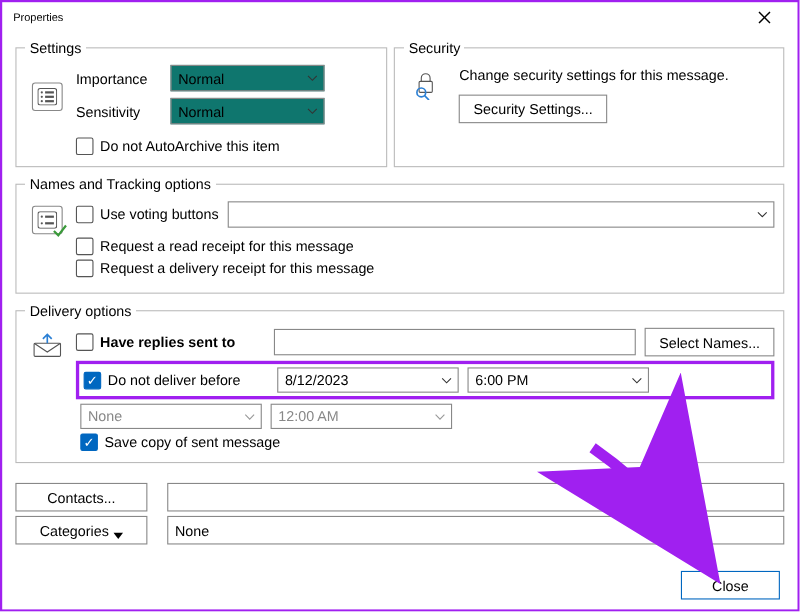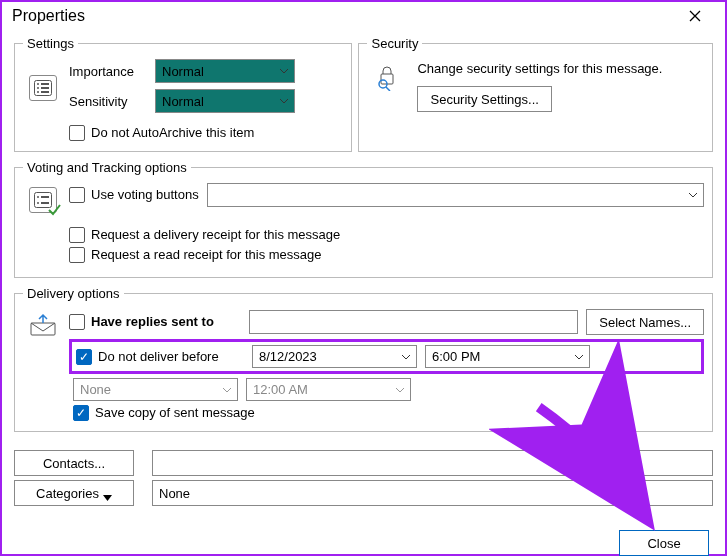--- a/index.html
+++ b/index.html
@@ -18,21 +18,21 @@
     position: relative;
     display: flex;
     flex-direction: column;
   }
   .titlebar {
     height: 32px;
     display: flex;
     align-items: center;
     padding: 0 10px;
   }
-  .titlebar .title { flex: 1; font-size: 16px; }
+  .titlebar .title { flex: 1; font-size: 10px; }
   .close-x {
     width: 40px; height: 28px;
     display: flex; align-items: center; justify-content: center;
     font-size: 16px; cursor: pointer;
   }
   .content { padding: 6px 12px 0 12px; flex: 1; }
   fieldset {
     border: 1px solid #bbb;
     border-radius: 0;
     margin: 0 0 8px 0;
@@ -88,21 +88,21 @@
   .box.checked { background:#0067c0; border-color:#0067c0; color:#fff; }
   .security-body { display:flex; gap:10px; }
   .security-body .txt { flex:1; padding-top:2px; }
   .btn {
     border:1px solid #888; background:#fff;
     padding: 4px 12px; font-size:13px;
     cursor:pointer; height:26px; display:inline-flex; align-items:flex-end;
   }
   .voting-body, .delivery-body { display:flex; gap:6px; }
   .voting-col, .delivery-col { flex:1; }
-  .voting-row1 { display:flex; align-items:center; gap:8px; margin-bottom:20px;}
+  .voting-row1 { display:flex; align-items:center; gap:8px; margin-bottom:9px;}
   .wide-combo { flex:1; height:24px; border:1px solid #888; display:flex; background:#fff;}
   .wide-combo .chev { width:20px; display:flex; align-items:center; justify-content:center; margin-left:auto;}
   .chk-line { margin: 4px 0; }
   .input-flat {
     height:24px; border:1px solid #888; background:#fff;
     padding:0 6px; font-size:13px; flex:1;
   }
   .disabled { color:#888; background:#fff; }
   .highlight-row {
     border: 3px solid #a020f0;
@@ -204,21 +204,21 @@
             <div style="margin-bottom:10px;">Change security settings for this message.</div>
             <button class="btn">
               <span>Security Settings...</span>
             </button>
           </div>
         </div>
       </fieldset>
     </div>
 
     <fieldset>
-      <legend>Voting and Tracking options</legend>
+      <legend>Names and Tracking options</legend>
       <div class="voting-body">
         <div class="icon-col">
           <div class="icon-box" style="position:relative;">
             <svg width="18" height="16" viewBox="0 0 18 16">
               <rect x="0.5" y="0.5" width="17" height="15" rx="2" fill="none" stroke="#555"></rect>
               <circle cx="4" cy="5" r="1" fill="#555"></circle>
                 <rect x="7" y="4" width="8" height="2" fill="#555"></rect>
               <circle cx="4" cy="11" r="1" fill="#555"></circle>
                 <rect x="7" y="10" width="8" height="2" fill="#555"></rect>
             </svg>
@@ -237,27 +237,27 @@
               <span class="chev">
                   <svg viewBox="0 0 10 6" width="10" height="6">
                     <path d="M1 1 L5 5 L9 1" fill="none" stroke="#333"></path>
                   </svg>
                 </span>
             </div>
           </div>
           <div class="chk-line">
             <label class="checkbox">
               <span class="box"></span>
+              <span>Request a read receipt for this message</span>
+            </label>
+          </div>
+          <div class="chk-line">
+            <label class="checkbox">
+              <span class="box"></span>
               <span>Request a delivery receipt for this message</span>
-            </label>
-          </div>
-          <div class="chk-line">
-            <label class="checkbox">
-              <span class="box"></span>
-              <span>Request a read receipt for this message</span>
             </label>
           </div>
         </div>
       </div>
     </fieldset>
 
     <fieldset>
       <legend>Delivery options</legend>
       <div class="delivery-body">
         <div class="icon-col">

